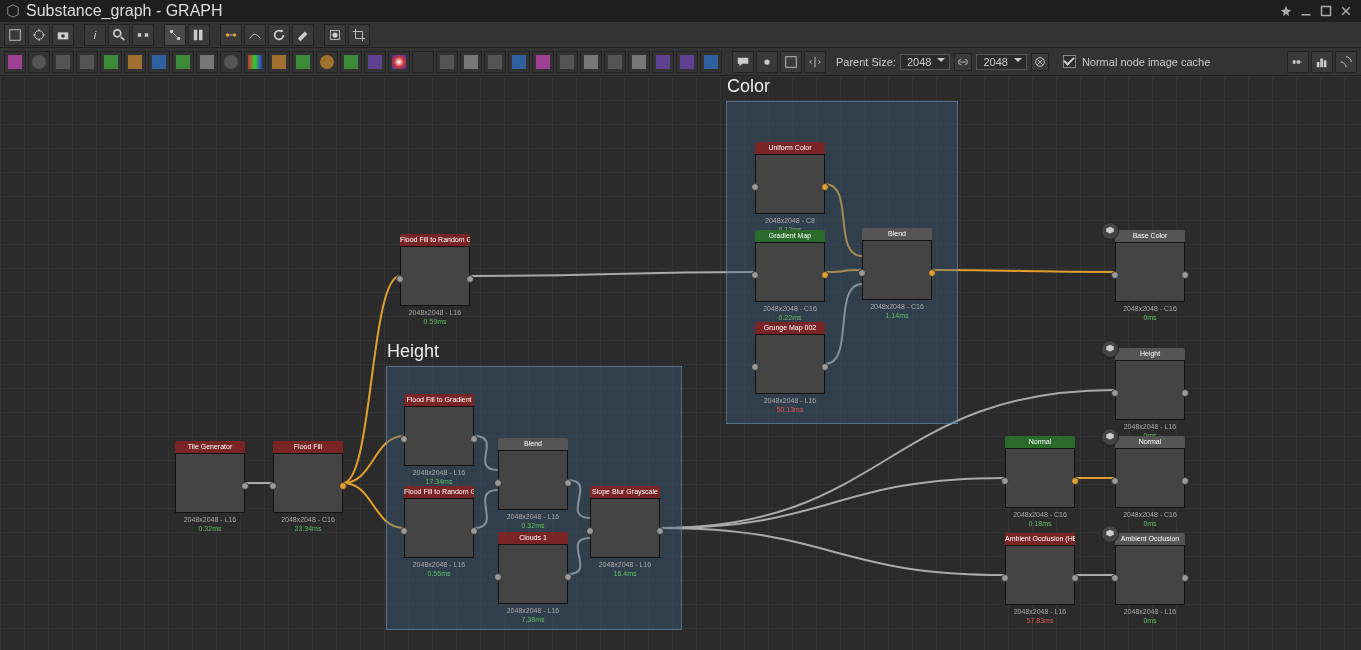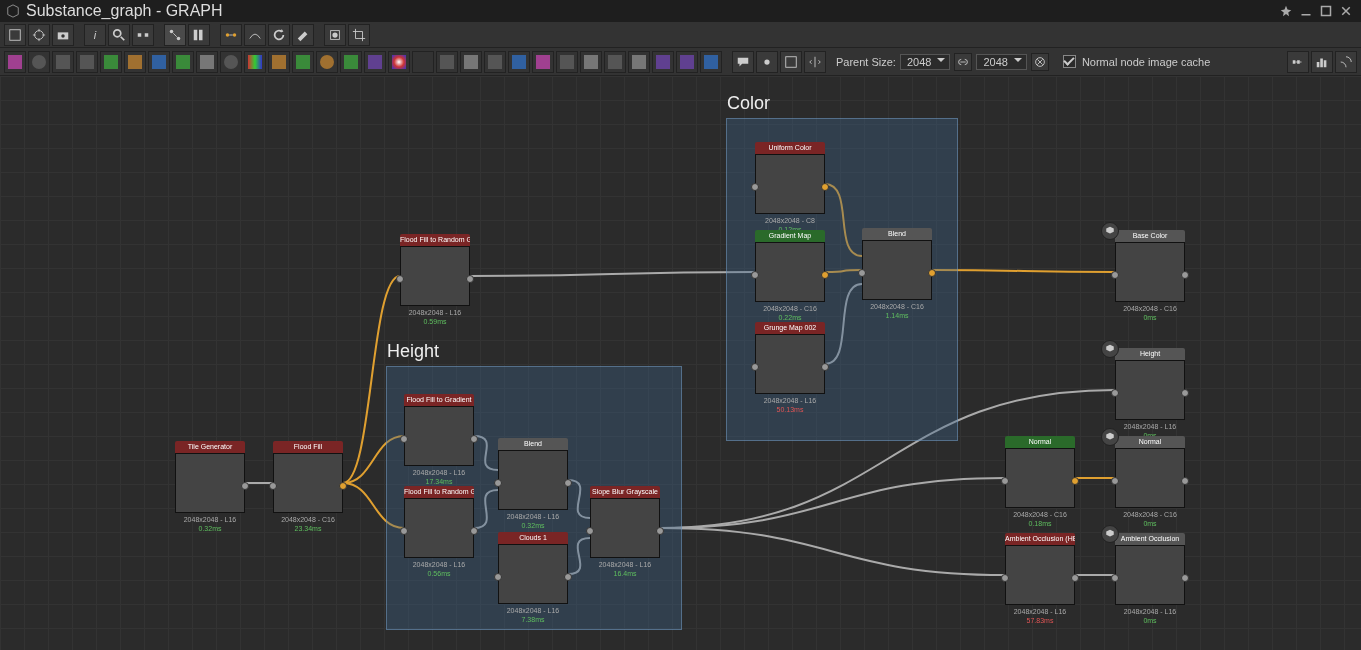--- a/index.html
+++ b/index.html
@@ -445,21 +445,21 @@
       <path d="M825 196 C 855 196, 832 194, 862 194" fill="none" stroke="#e0a030" stroke-width="2"></path>
       <path d="M825 288 C 855 288, 832 208, 862 208" fill="none" stroke="#aaaaaa" stroke-width="2"></path>
       <path d="M932 194 C 1023.5 194, 1023.5 196, 1115 196" fill="none" stroke="#e0a030" stroke-width="2"></path>
       <path d="M660 452 C 832.5 452, 832.5 402, 1005 402" fill="none" stroke="#aaaaaa" stroke-width="2"></path>
       <path d="M660 452 C 832.5 452, 832.5 499, 1005 499" fill="none" stroke="#aaaaaa" stroke-width="2"></path>
       <path d="M660 452 C 887.5 452, 887.5 314, 1115 314" fill="none" stroke="#aaaaaa" stroke-width="2"></path>
       <path d="M1075 402 C 1105 402, 1085 402, 1115 402" fill="none" stroke="#e0a030" stroke-width="2"></path>
       <path d="M1075 499 C 1105 499, 1085 499, 1115 499" fill="none" stroke="#aaaaaa" stroke-width="2"></path>
     </svg>
 
-  <div class="frame" id="frame-color" style="left: 726px; top: 42px; width: 232px; height: 323px;">
+  <div class="frame" id="frame-color" style="left: 726px; top: 25px; width: 232px; height: 323px;">
     <div class="frame-title">Color</div>
   </div>
   <div class="frame" id="frame-height" style="left: 386px; top: 290px; width: 296px; height: 264px;">
     <div class="frame-title">Height</div>
   </div>
 <div class="node " style="left: 175px; top: 365px;">
       <div class="header">Tile Generator</div>
       <div class="thumb lines">
         <span class="port out " style="top:28px"></span>
       </div>

